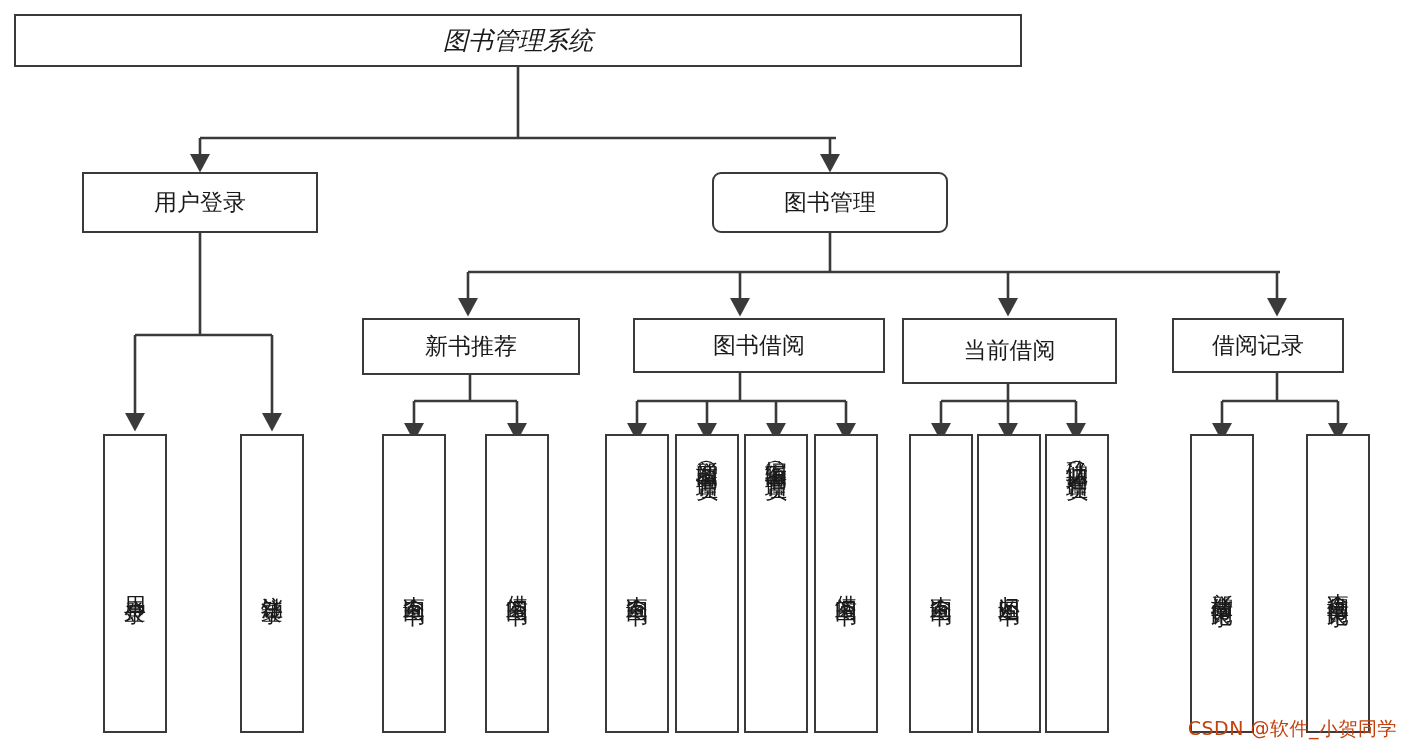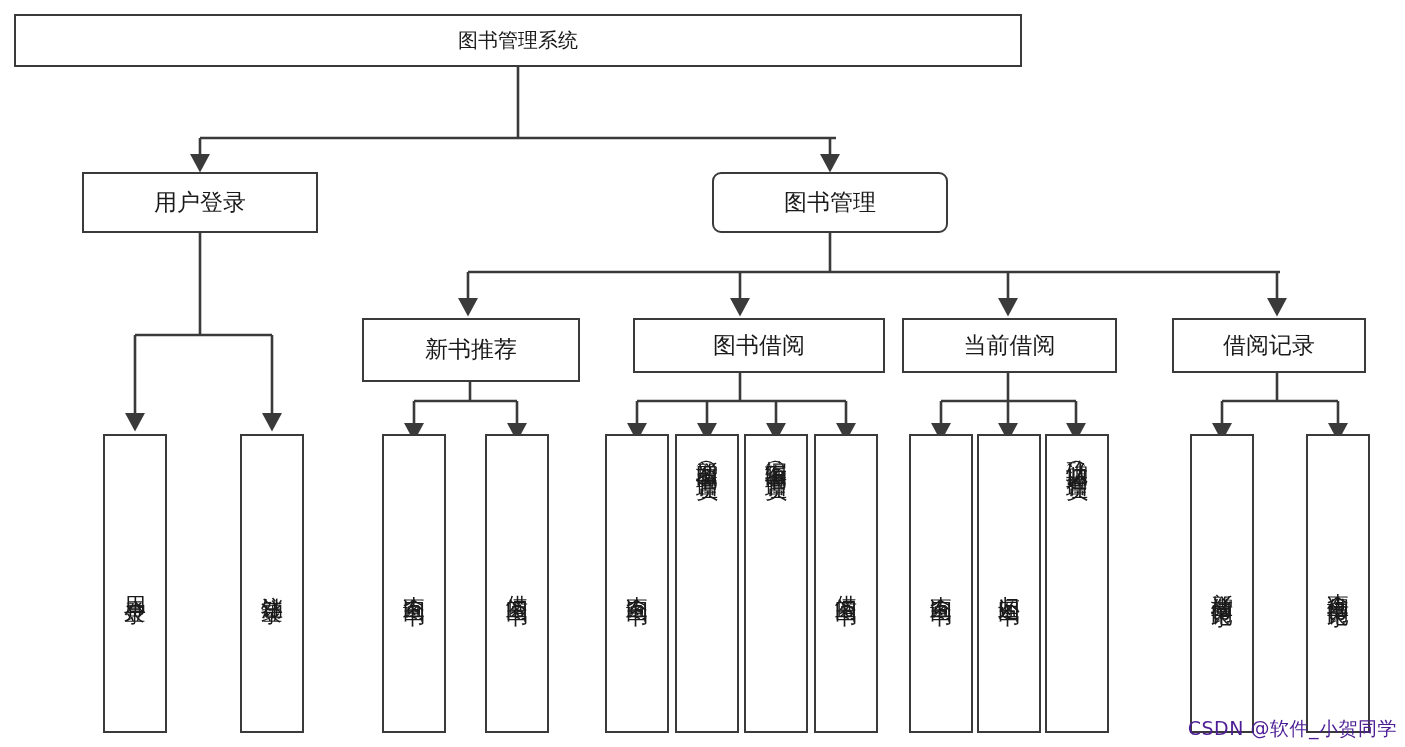--- a/index.html
+++ b/index.html
@@ -36,21 +36,21 @@
     border: 2.5px solid #3a3a3a;
     background: #ffffff;
     display: flex;
     align-items: center;
     justify-content: center;
     color: #1a1a1a;
     line-height: 1.18;
     text-align: center;
     z-index: 2;
   }
-  .node-root   { font-size: 20px; }
+  .node-root   { font-size: 25px; font-style: italic; }
   .node-l2     { font-size: 23px; }
   .node-l3     { font-size: 23px; }
   .node-leaf   { font-size: 22px; }
 
   
   .node-leaf .vtext {
     writing-mode: vertical-rl;
     text-orientation: upright;
     -webkit-writing-mode: vertical-rl;
     letter-spacing: 3px;
@@ -62,21 +62,21 @@
     align-items: flex-start;
     padding-top: 6px;
   }
   .node-leaf.short-label { align-items: center; padding-top: 0; }
 
   .watermark {
     position: absolute;
     right: 8px;
     bottom: 5px;
     font-size: 19px;
-    color: #4c1d95;
+    color: #c2410c;
     letter-spacing: 0.5px;
     white-space: nowrap;
     z-index: 5;
     font-family: "DejaVu Sans", "Liberation Sans", sans-serif;
   }
 </style>
 </head>
 <body>
 
 <div id="diagram-root">
@@ -136,33 +136,33 @@
   </div>
 
   <div class="node node-l2" style="left:82px; top:172px; width:236px; height:61px;">
     <span>用户登录</span>
   </div>
 
   <div class="node node-l2" style="left:712px; top:172px; width:236px; height:61px;border-radius:9px;">
     <span>图书管理</span>
   </div>
 
-  <div class="node node-l3" style="left:362px; top:318px; width:218px; height:64px;">
+  <div class="node node-l3" style="left:362px; top:318px; width:218px; height:57px;">
     <span>新书推荐</span>
   </div>
 
   <div class="node node-l3" style="left:633px; top:318px; width:252px; height:55px;">
     <span>图书借阅</span>
   </div>
 
-  <div class="node node-l3" style="left:902px; top:318px; width:215px; height:55px;">
+  <div class="node node-l3" style="left:902px; top:318px; width:215px; height:66px;">
     <span>当前借阅</span>
   </div>
 
-  <div class="node node-l3" style="left:1172px; top:318px; width:194px; height:55px;">
+  <div class="node node-l3" style="left:1172px; top:318px; width:172px; height:55px;">
     <span>借阅记录</span>
   </div>
 
   <div class="node node-leaf short-label" style="left:103px; top:434px; width:64px; height:299px;">
     <span class="vtext">用户登录</span>
   </div>
 
   <div class="node node-leaf short-label" style="left:240px; top:434px; width:64px; height:299px;">
     <span class="vtext">注销登录</span>
   </div>

